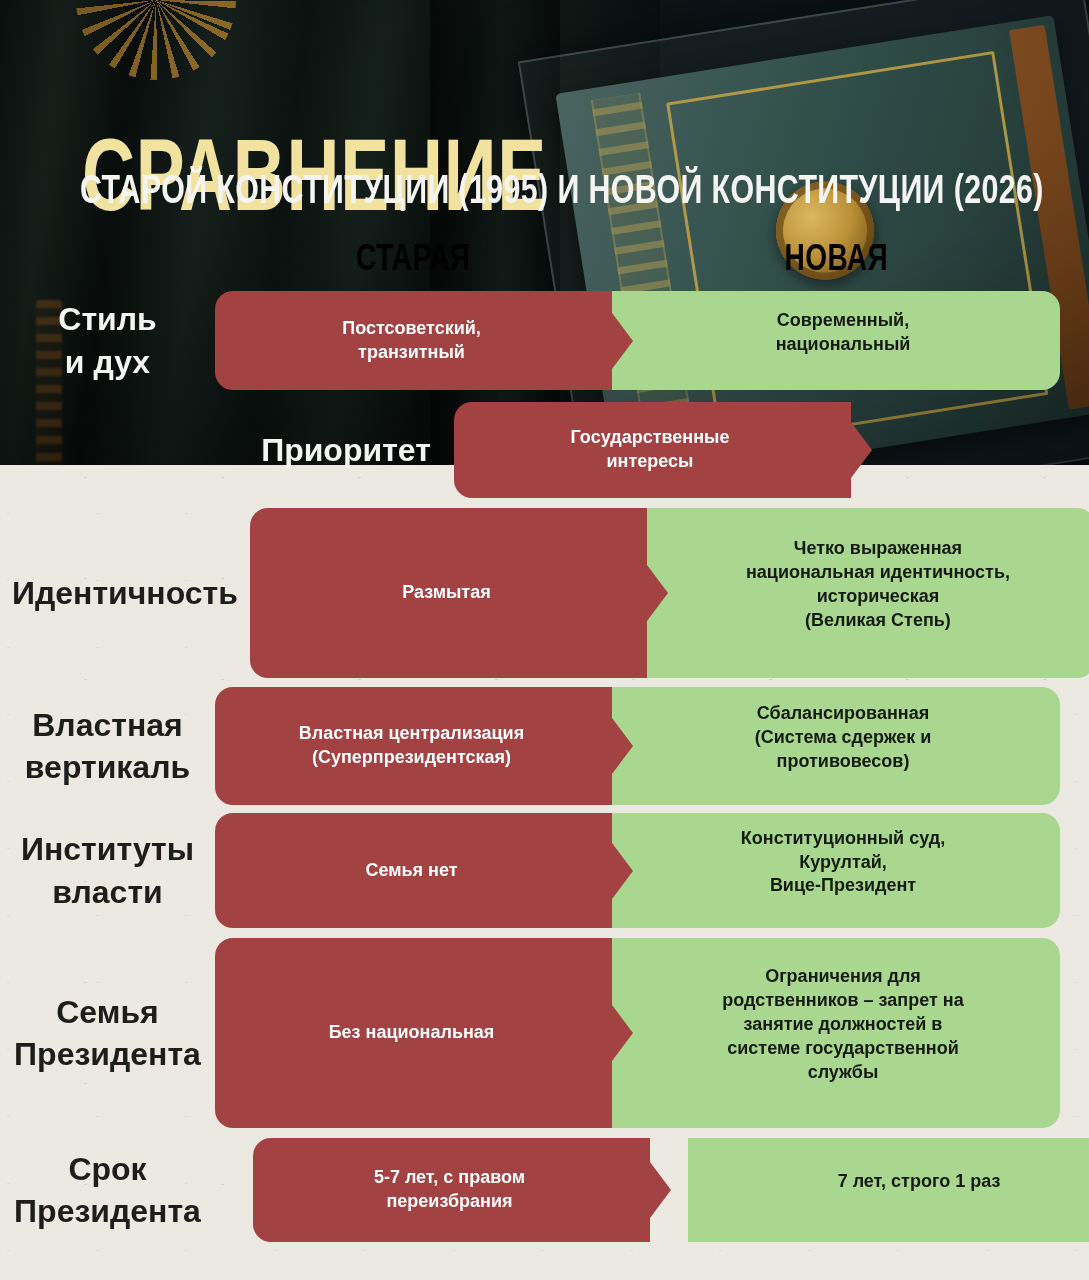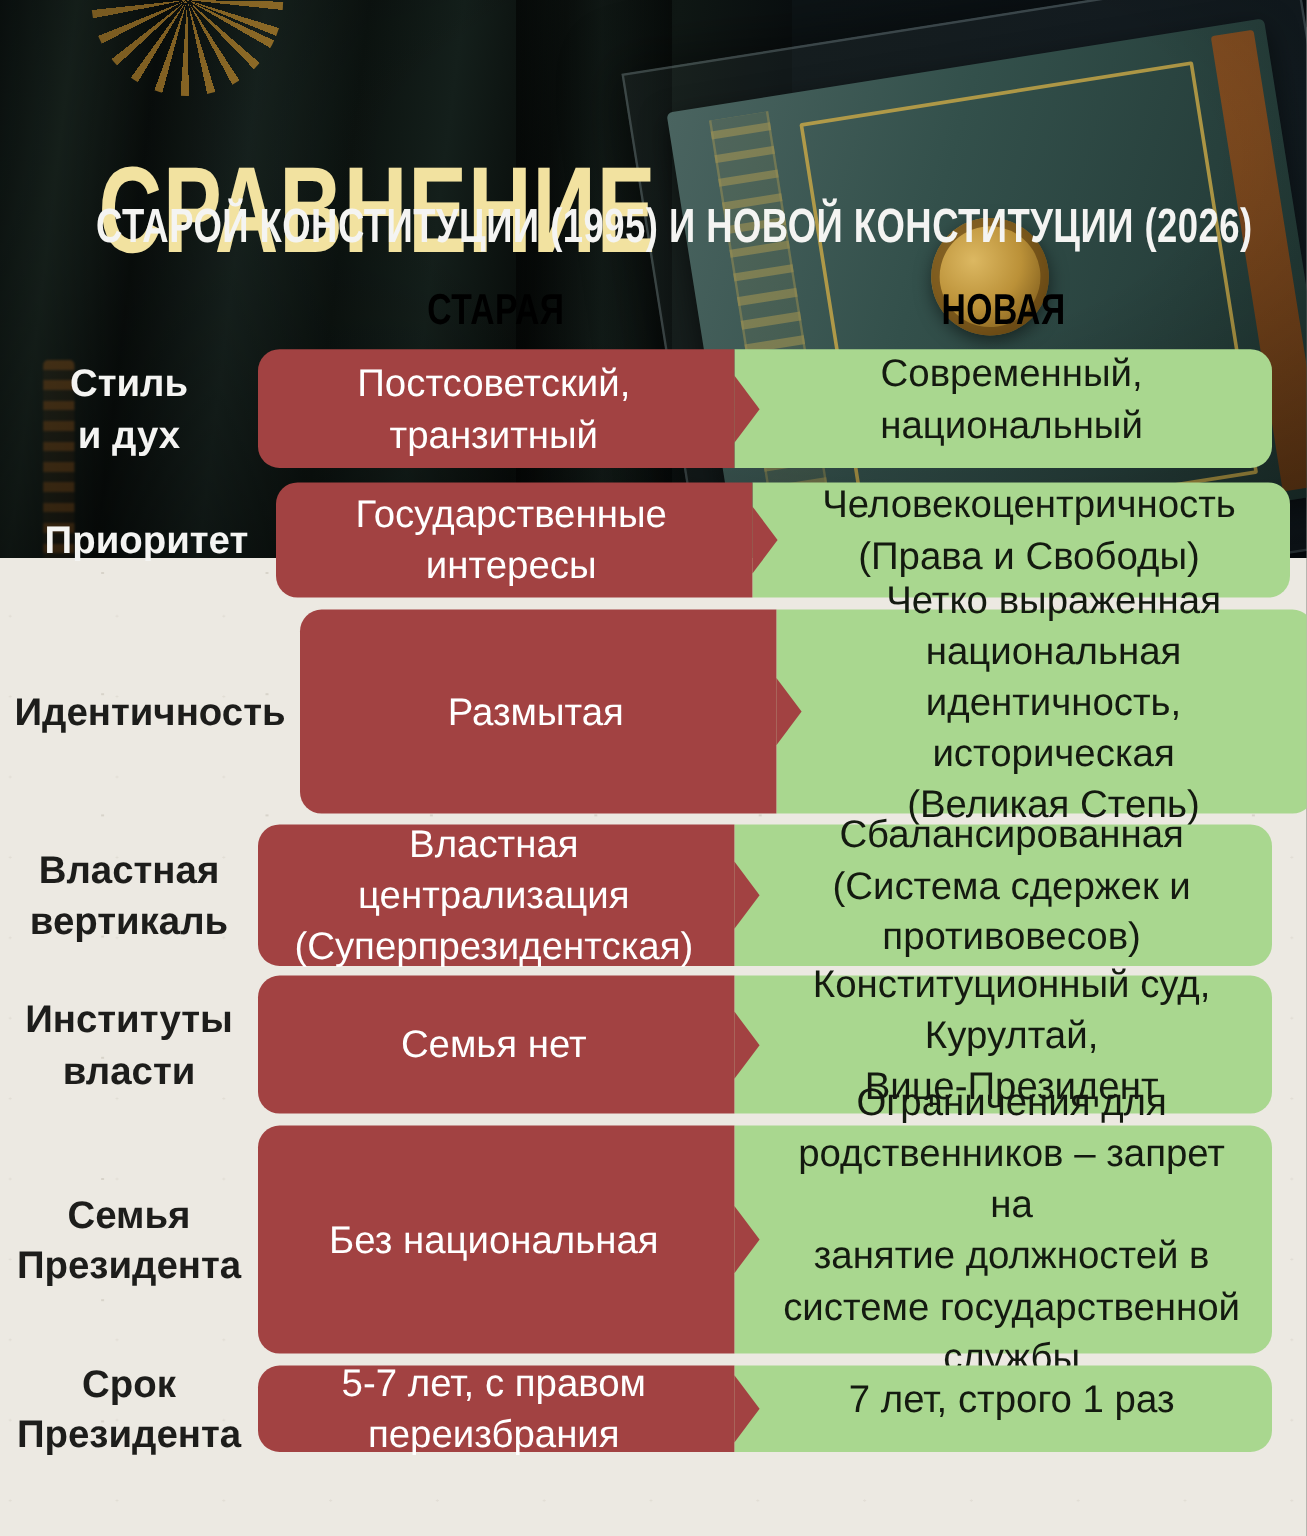--- a/index.html
+++ b/index.html
@@ -72,21 +72,21 @@
   .colhead.new{left:612px; width:448px;}
 
   
   .rows{position:absolute; left:0; top:291px; width:1089px; z-index:4;}
   .row{display:flex; align-items:stretch;}
   .row-label{flex:0 0 215px; box-sizing:border-box; display:flex; align-items:center;
     justify-content:center; text-align:center; padding:0 12px;
     font-size:32px; font-weight:600; line-height:1.32; color:var(--text-dark); white-space:pre-line;}
   .row-label.light{color:var(--text-light);}
   .cell{box-sizing:border-box; display:flex; align-items:center; justify-content:center;
-    text-align:center; font-size:32px; font-weight:400; line-height:1.33; white-space:pre-line;}
+    text-align:center; font-size:18px; font-weight:700; line-height:1.33; white-space:pre-line;}
   .cell.old{flex:0 0 397px; background:var(--red); color:#fff;
     border-radius:18px 0 0 18px; position:relative; padding:8px 26px 8px 22px;}
   .cell.new{flex:0 0 448px; background:var(--green); color:var(--green-text);
     border-radius:0 18px 18px 0; padding:8px 20px 24px 34px;}
   .arrow{position:absolute; right:-21px; top:50%; transform:translateY(-50%);
     width:0; height:0; z-index:2;
     border-left:21px solid var(--red);
     border-top:28px solid transparent; border-bottom:28px solid transparent;}
 </style>
 </head>
@@ -127,22 +127,20 @@
         <div class="arrow"></div></div>
       <div class="cell new"><span>Современный,
 национальный</span></div>
     </div>
 
     <div class="row" style="height:96px; margin-bottom:10px;justify-content:center;">
       <div class="row-label light">Приоритет</div>
       <div class="cell old"><span>Государственные
 интересы</span>
         <div class="arrow"></div></div>
-      <div class="cell new"><span>Человекоцентричность
-(Права и Свободы)</span></div>
     </div>
 
     <div class="row" style="height:170px; margin-bottom:9px;">
       <div class="row-label">Идентичность</div>
       <div class="cell old"><span>Размытая</span>
         <div class="arrow"></div></div>
       <div class="cell new"><span>Четко выраженная
 национальная идентичность,
 историческая
 (Великая Степь)</span></div>
@@ -174,21 +172,21 @@
 Президента</div>
       <div class="cell old"><span>Без национальная</span>
         <div class="arrow"></div></div>
       <div class="cell new"><span>Ограничения для
 родственников – запрет на
 занятие должностей в
 системе государственной
 службы</span></div>
     </div>
 
-    <div class="row" style="height:72px;">
+    <div class="row" style="height:104px;gap:38px;">
       <div class="row-label">Срок
 Президента</div>
       <div class="cell old"><span>5-7 лет, с правом
 переизбрания</span>
         <div class="arrow"></div></div>
       <div class="cell new"><span>7 лет, строго 1 раз</span></div>
     </div>
 
   </div>
 </div>

